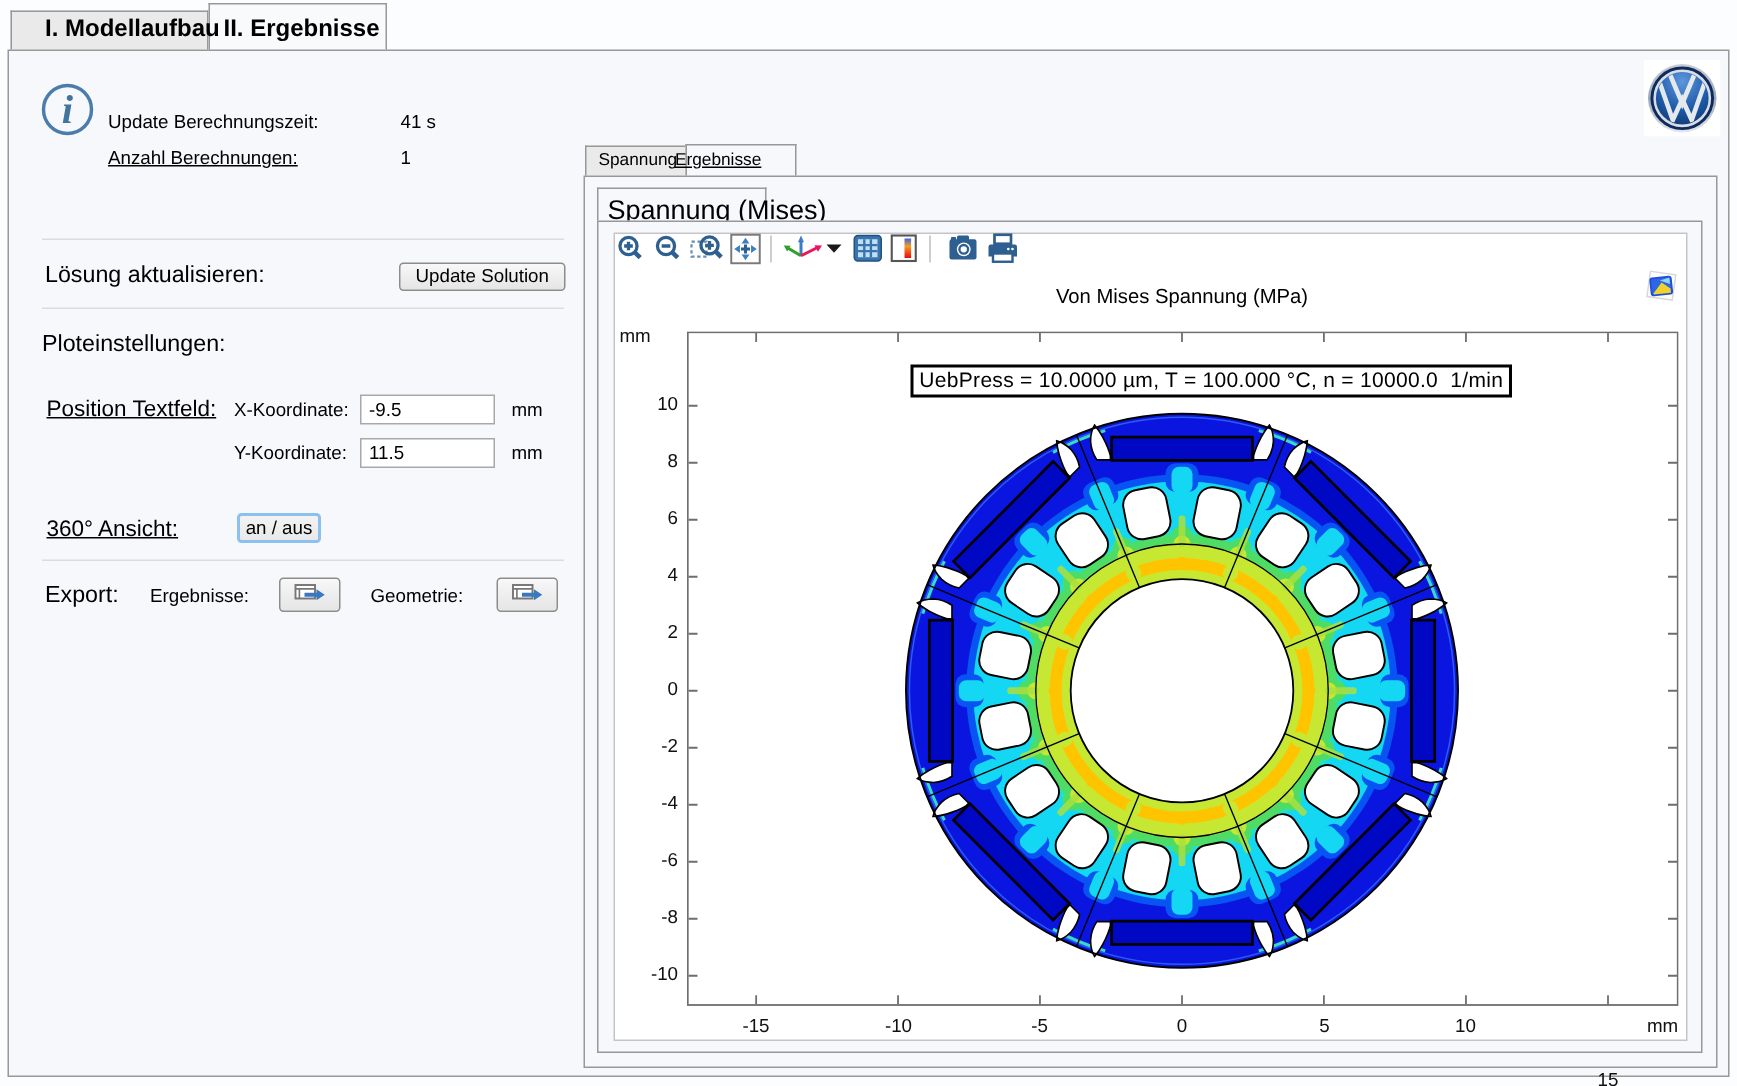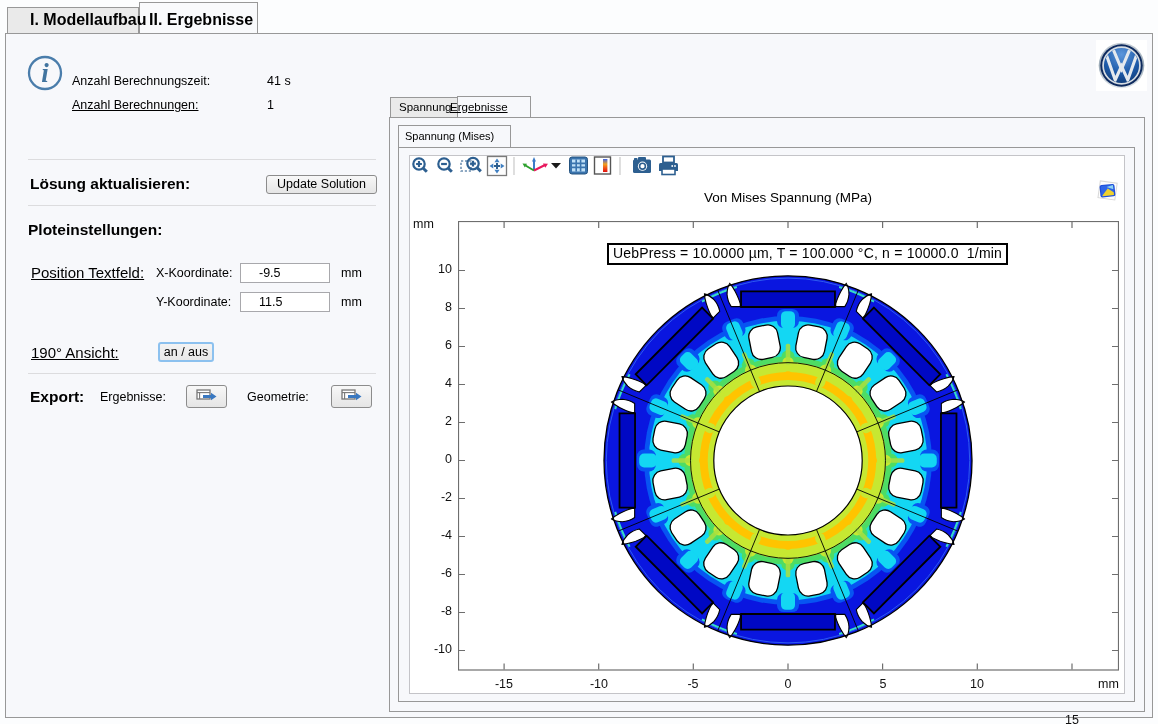--- a/index.html
+++ b/index.html
@@ -6,41 +6,41 @@
   body{width:1158px;height:724px;position:relative;overflow:hidden;
        background:#fcfdfe;font-family:"Liberation Sans", sans-serif;color:#000;}
   .abs{position:absolute;}
   .panelborder{position:absolute;border:1px solid #989898;background:#f7f8fb;box-sizing:border-box;}
   .tab{position:absolute;border:1px solid #989898;border-bottom:none;box-sizing:border-box;}
   .sep{position:absolute;height:1px;background:#dcdcde;}
   .btn{position:absolute;border:1px solid #8c8c8c;border-radius:3px;
        background:linear-gradient(#f8f8f8,#efefef 45%,#e5e5e5);
        font-size:12.5px;text-align:center;box-sizing:border-box;}
   .inp{position:absolute;border:1px solid #a8a8ac;background:#fff;
-       font-size:12.5px;padding:2px 18px;box-sizing:border-box;}
+       font-size:12.5px;padding:2px 5px;box-sizing:border-box;}
   .lbl{position:absolute;font-size:12.5px;white-space:nowrap;}
-  .hdr{position:absolute;font-size:15.5px;font-weight:bold;white-space:nowrap;}
+  .hdr{position:absolute;font-size:15.5px;font-weight:normal;white-space:nowrap;}
   .und{position:absolute;font-size:15px;text-decoration:underline;white-space:nowrap;}
   .ticklbl{position:absolute;font-size:12.5px;color:#111;}
 </style>
 </head>
 <body>
 
 <div class="tab" style="left:7px;top:7px;width:132px;height:27px;background:#eaeaea;"></div>
 <div class="tab" style="left:139px;top:2px;width:119px;height:32px;background:#f9fafc;"></div>
 <div class="abs" style="left:30px;top:11px;font-size:16px;font-weight:bold;">I. Modellaufbau</div>
 <div class="abs" style="left:149px;top:11px;font-size:16px;font-weight:bold;">II. Ergebnisse</div>
 
 <div class="panelborder" style="left:5px;top:33px;width:1148px;height:685px;"></div>
 
 <svg class="abs" style="left:27px;top:55px;" width="38" height="38" viewBox="0 0 38 38">
     <circle cx="18" cy="18" r="16" fill="none" stroke="#4a7dab" stroke-width="2.3"></circle>
     <text x="18" y="27" text-anchor="middle" font-family="Liberation Serif,serif" font-style="italic" font-weight="bold" font-size="27" fill="#41749f">i</text>
   </svg>
-<div class="lbl" style="left:72px;top:74px;">Anzahl Berechnungszeit:</div>
+<div class="lbl" style="left:72px;top:74px;">Update Berechnungszeit:</div>
 <div class="lbl" style="left:267px;top:74px;">41 s</div>
 <div class="lbl" style="left:72px;top:98px;text-decoration:underline;">Anzahl Berechnungen:</div>
 <div class="lbl" style="left:267px;top:98px;">1</div>
 
 <div class="sep" style="left:28px;top:159px;width:348px;"></div>
 <div class="sep" style="left:28px;top:205px;width:348px;"></div>
 <div class="sep" style="left:28px;top:373px;width:348px;"></div>
 
 <div class="hdr" style="left:30px;top:175px;">Lösung aktualisieren:</div>
 <div class="btn" style="left:266px;top:175px;width:111px;height:19px;line-height:17px;">Update Solution</div>
@@ -48,21 +48,21 @@
 <div class="hdr" style="left:28px;top:221px;">Ploteinstellungen:</div>
 
 <div class="und" style="left:31px;top:264px;">Position Textfeld:</div>
 <div class="lbl" style="left:156px;top:266px;">X-Koordinate:</div>
 <div class="inp" style="left:240px;top:263px;width:90px;height:20px;">-9.5</div>
 <div class="lbl" style="left:341px;top:266px;">mm</div>
 <div class="lbl" style="left:156px;top:295px;">Y-Koordinate:</div>
 <div class="inp" style="left:240px;top:292px;width:90px;height:20px;">11.5</div>
 <div class="lbl" style="left:341px;top:295px;">mm</div>
 
-<div class="und" style="left:31px;top:344px;">190° Ansicht:</div>
+<div class="und" style="left:31px;top:344px;">360° Ansicht:</div>
 <div class="btn" style="left:158px;top:342px;width:56px;height:20px;line-height:16px;border:2px solid #8cc1ef;background:linear-gradient(#f3f3f3,#e9e9e9);">an / aus</div>
 
 <div class="hdr" style="left:30px;top:388px;">Export:</div>
 <div class="lbl" style="left:100px;top:390px;">Ergebnisse:</div>
 <div class="btn" style="left:186px;top:385px;width:41px;height:23px;"></div>
 <svg class="abs" style="left:196px;top:389px;" width="22" height="15" viewBox="0 0 22 15">
     <rect x="1" y="1" width="13" height="9" fill="#fff" stroke="#777" stroke-width="1.3"></rect>
     <line x1="1" y1="3.6" x2="14" y2="3.6" stroke="#777" stroke-width="1.1"></line>
     <line x1="3.6" y1="3.6" x2="3.6" y2="10" stroke="#777" stroke-width="1.1"></line>
     <path d="M7 6.1 h8 v-2.3 l5.5 3.7 -5.5 3.7 v-2.3 h-8 Z" fill="#3a78c0"></path>
@@ -103,21 +103,21 @@
     </g>
   </svg>
 
 <div class="tab" style="left:390px;top:97px;width:68px;height:21px;background:#eaeaea;"></div>
 <div class="tab" style="left:457px;top:96px;width:74px;height:22px;background:#f7f8fb;"></div>
 <div class="abs" style="left:399px;top:101px;font-size:11.5px;">Spannung</div>
 <div class="abs" style="left:450px;top:101px;font-size:11.5px;text-decoration:underline;">Ergebnisse</div>
 <div class="panelborder" style="left:389px;top:117px;width:756px;height:595px;"></div>
 
 <div class="tab" style="left:398px;top:125px;width:113px;height:23px;background:#f7f8fb;"></div>
-<div class="abs" style="left:405px;top:130px;font-size:11px;">Spannung (Mises)</div>
+<div class="abs" style="left:405px;top:130px;font-size:18px;">Spannung (Mises)</div>
 <div class="panelborder" style="left:398px;top:147px;width:737px;height:555px;"></div>
 
 <div class="abs" style="left:409px;top:155px;width:716px;height:539px;background:#fff;border:1px solid #c4c4c8;box-sizing:border-box;"></div>
 
 <svg class="abs" style="left:409px;top:154px;" width="300" height="26" viewBox="0 0 300 26">
     <circle cx="10" cy="10" r="5.7" fill="none" stroke="#2d5f90" stroke-width="2.2"></circle>
     <path d="M7.1 8.9 h5.8 v2.2 h-5.8 Z M8.9 7.1 h2.2 v5.8 h-2.2 Z" fill="#2d5f90"></path>
     <line x1="14.2" y1="14.2" x2="17.8" y2="17.8" stroke="#2d5f90" stroke-width="3"></line>
     <circle cx="35" cy="10" r="5.7" fill="none" stroke="#2d5f90" stroke-width="2.2"></circle>
     <path d="M32.1 8.9 h5.8 v2.2 h-5.8 Z" fill="#2d5f90"></path>

